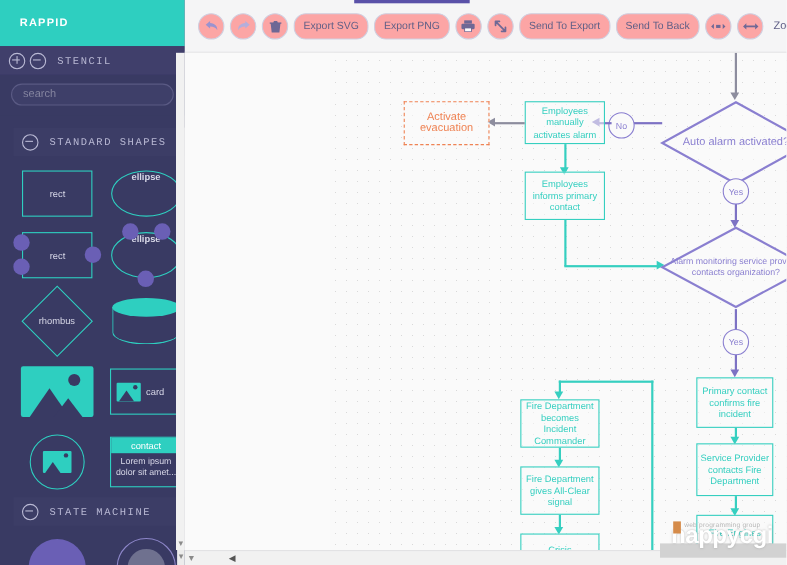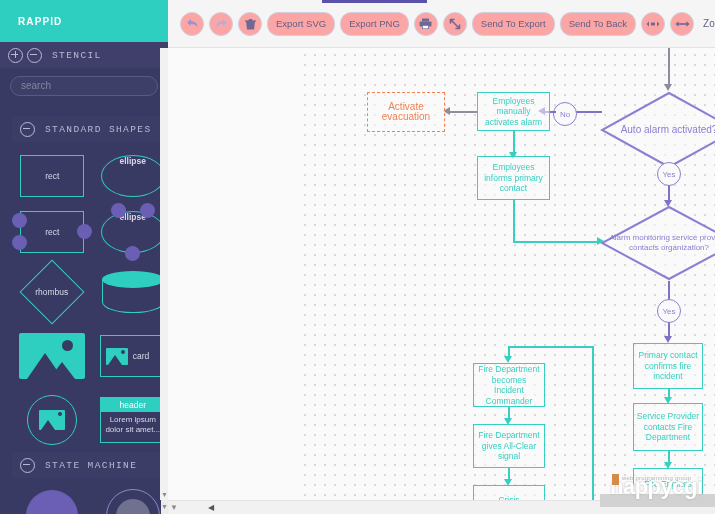--- a/index.html
+++ b/index.html
@@ -212,21 +212,21 @@
         <div class="cell tall">
           <div class="s-circ-img">
             <span class="mini-img">
               <i class="mt"></i>
               <i class="sun"></i>
             </span>
           </div>
         </div>
         <div class="cell tall">
           <div class="s-head">
-            <div class="hd">header</div>
+            <div class="hd">contact</div>
             <div class="bd">Lorem ipsum dolor sit amet...</div>
           </div>
         </div>
       </div>
 
       <div class="sec-head plain">
         <span class="circ"></span>
         <span class="lbl">STATE MACHINE</span>
       </div>
 

